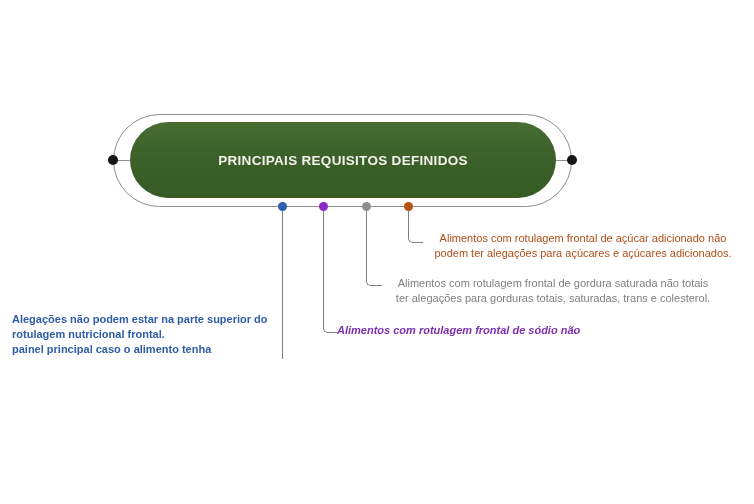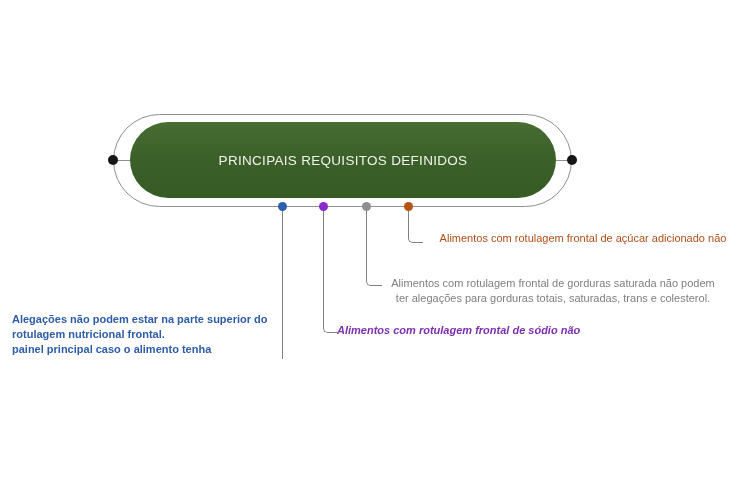--- a/index.html
+++ b/index.html
@@ -16,21 +16,21 @@
   }
 
   
   .main-node {
     position:absolute; left:130px; top:122px; width:426px; height:76px;
     border-radius:38px;
     background:linear-gradient(180deg,#486D33 0%, #3B6029 45%, #365B25 100%);
     display:flex; align-items:center; justify-content:center;
   }
   .main-title {
-    color:#F2F2EC; font-weight:normal; font-size:13.5px; letter-spacing:0.3px;
+    color:#F2F2EC; font-weight:bold; font-size:13.5px; letter-spacing:0.3px;
     text-align:center;
   }
 
   
   .tick { position:absolute; height:1px; background:#8F8F8F; }
   .tick-left  { left:113px; top:160px; width:17px; }
   .tick-right { left:556px; top:160px; width:16px; }
 
   
   .anchor-dot { position:absolute; width:10px; height:10px; border-radius:50%;
@@ -95,21 +95,22 @@
     <div>Alegações não podem estar na parte superior do</div>
     <div>rotulagem nutricional frontal.</div>
     <div>painel principal caso o alimento tenha</div>
   </div>
 
   <div class="ann ann-purple">
     <div>Alimentos com rotulagem frontal de sódio não</div>
   </div>
 
   <div class="ann ann-gray">
-    <div>Alimentos com rotulagem frontal de gorduras saturada não podem</div>
+    <div>Alimentos com rotulagem frontal de gordura saturada não totais</div>
     <div>ter alegações para gorduras totais, saturadas, trans e colesterol.</div>
   </div>
 
   <div class="ann ann-orange">
     <div>Alimentos com rotulagem frontal de açúcar adicionado não</div>
+    <div>podem ter alegações para açúcares e açúcares adicionados.</div>
   </div>
 
 </div>
 
 </body></html>

